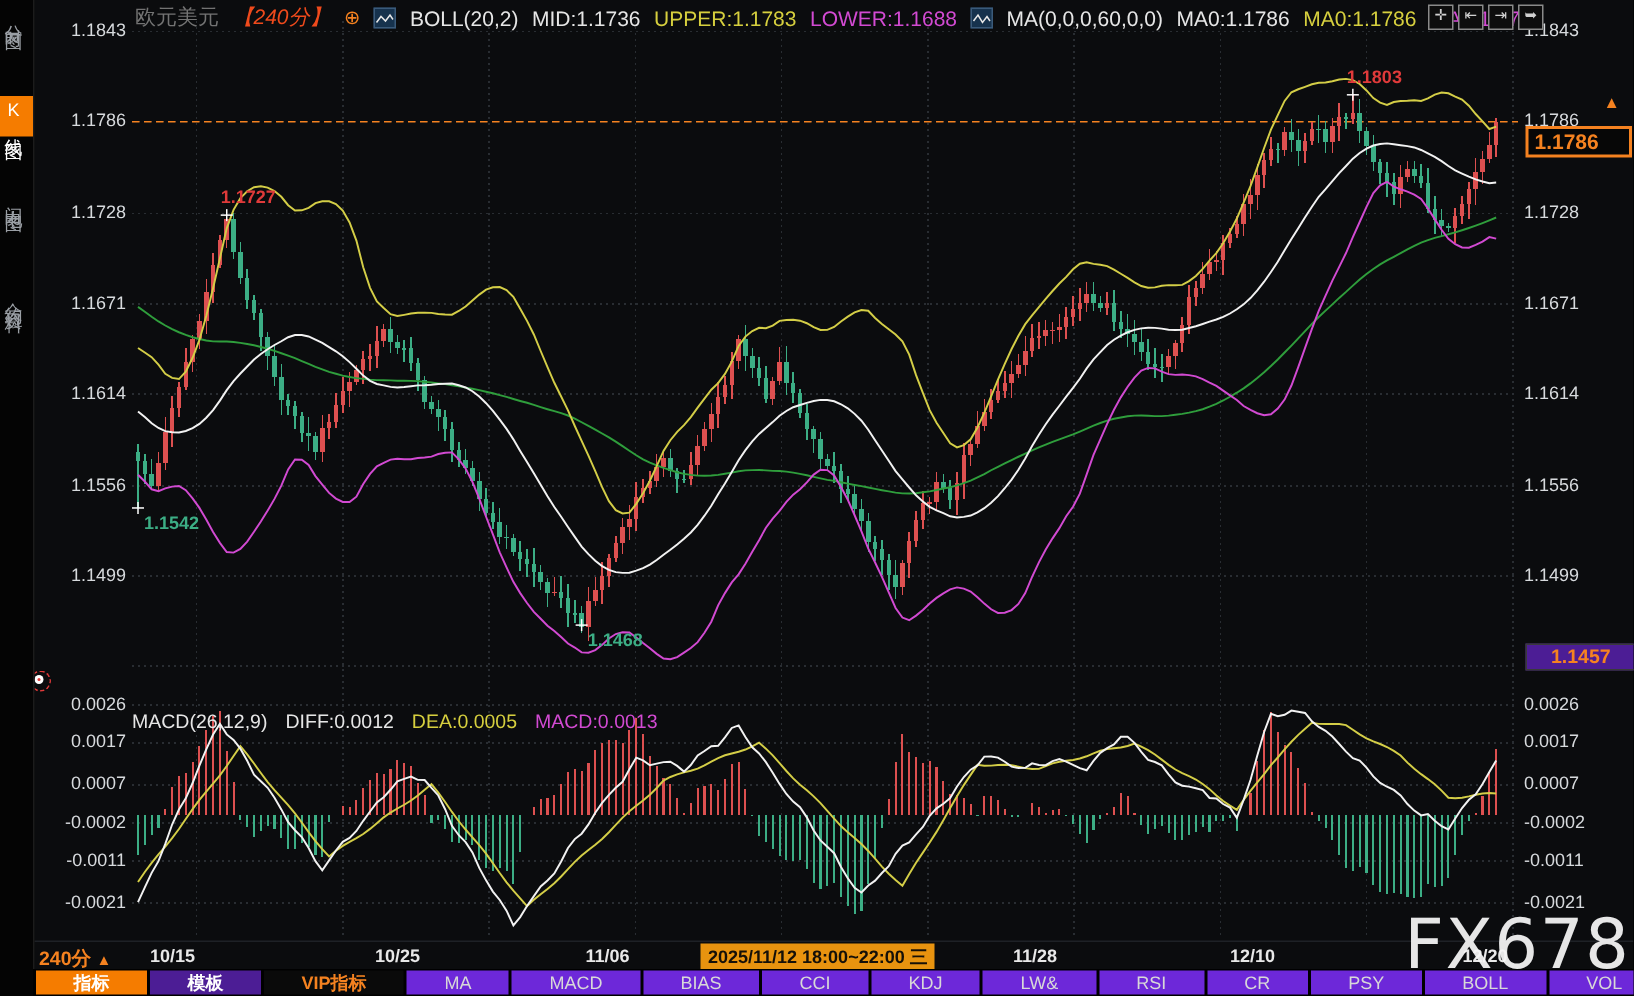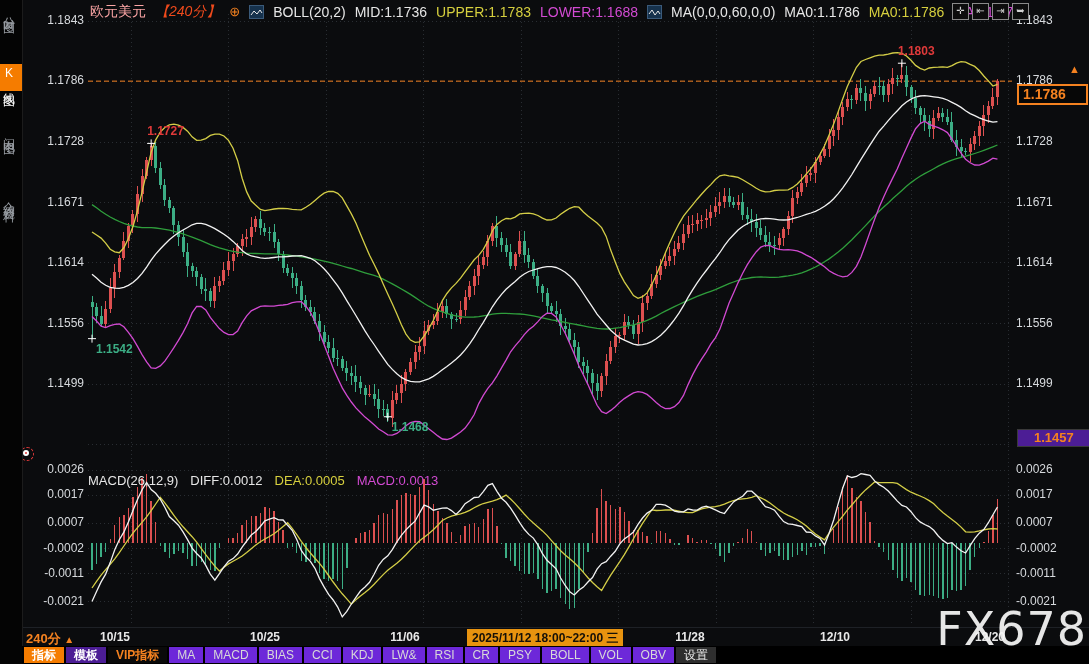--- a/index.html
+++ b/index.html
@@ -9,21 +9,21 @@
   
   #sidebar{position:absolute;left:0;top:0;width:22px;height:664px;background:#040404;border-right:1px solid #1c1c1c;z-index:5;}
   .side-item{position:absolute;left:0;width:22px;writing-mode:vertical-lr;text-orientation:upright;
     font-size:12px;letter-spacing:3px;color:#9a9fa5;text-align:center;cursor:pointer;padding:2px 0;}
   .side-item.active{background:#f57c00;color:#fff;}
   
   #chart-svg{position:absolute;left:22px;top:0;width:992px;height:628px;z-index:1;}
   
   #header{position:absolute;left:90px;top:3px;height:17px;display:flex;align-items:center;gap:9px;
     font-size:14px;color:#e6e6e6;white-space:nowrap;z-index:4;}
-  .hd-sym{color:#fca5a5;}
+  .hd-sym{color:#737373;}
   .hd-period{color:#ef4a1c;font-style:italic;}
   .hd-plus{color:#f58220;font-size:13px;}
   .hd-w{color:#e6e6e6;} .hd-y{color:#d6cf3e;} .hd-m{color:#d24ad2;}
   .mini-ind{width:13px;height:12px;background:#16324d;border:1px solid #3a5a7a;display:inline-block;}
   
   #window-tools{position:absolute;left:952px;top:3px;display:flex;gap:3px;z-index:6;}
   .wtool{width:15px;height:15px;border:1px solid #8a8a8a;background:#0d0d0d;color:#d0d0d0;
     font-size:10px;line-height:14px;text-align:center;cursor:pointer;}
   
   .tick{position:absolute;font-size:12px;color:#d7dadd;z-index:3;}
@@ -46,21 +46,21 @@
   #macd-marker .in2{position:absolute;left:4px;top:4px;width:2px;height:2px;background:#e03a3a;border-radius:50%;}
   
   #xaxis-sep{position:absolute;left:0;top:627px;width:1089px;height:1px;background:#1e2126;z-index:2;}
   #period-label{position:absolute;left:26px;top:630px;color:#f58220;font-size:13px;font-weight:bold;z-index:3;cursor:pointer;}
   .xlabel{position:absolute;top:630px;width:70px;text-align:center;color:#e8e8e8;font-size:12px;font-weight:bold;z-index:3;}
   #selected-date{position:absolute;left:467px;top:629px;background:#e8930f;color:#151008;
     font-size:12px;font-weight:bold;padding:1px 5px;z-index:4;white-space:nowrap;}
   
   #toolbar{position:absolute;left:22px;top:646px;right:0;height:18px;background:#000;display:flex;
     gap:2px;padding-left:2px;align-items:center;z-index:6;}
-  .tb{height:16px;line-height:16px;font-size:12px;padding:0 8px;cursor:pointer;white-space:nowrap;}
+  .tb{height:16px;line-height:16px;font-size:12px;padding:0 25px;cursor:pointer;white-space:nowrap;}
   .tb.ind{background:#6d28d9;color:#d8d8d8;font-family:Liberation Sans, sans-serif;}
   .tb.active{background:#f57c00;color:#fff;font-weight:bold;}
   .tb.plain{background:#4c1d95;color:#fff;font-weight:bold;}
   .tb.vip{background:#0a0a0a;color:#f58220;font-weight:bold;}
   .tb.settings{background:#2e2e2e;color:#ececec;}
   
   #watermark{position:absolute;right:2px;top:604px;font-size:46px;color:#f7f7f7;opacity:.93;
     z-index:7;font-family:"DejaVu Sans",sans-serif;letter-spacing:1px;line-height:50px;pointer-events:none;}
 </style>
 </head>

